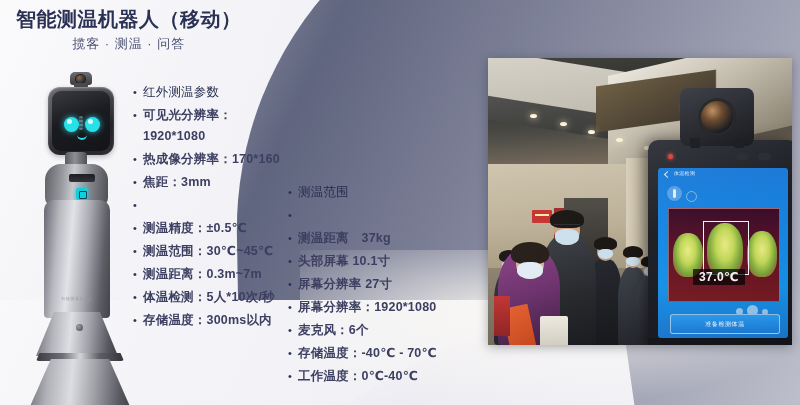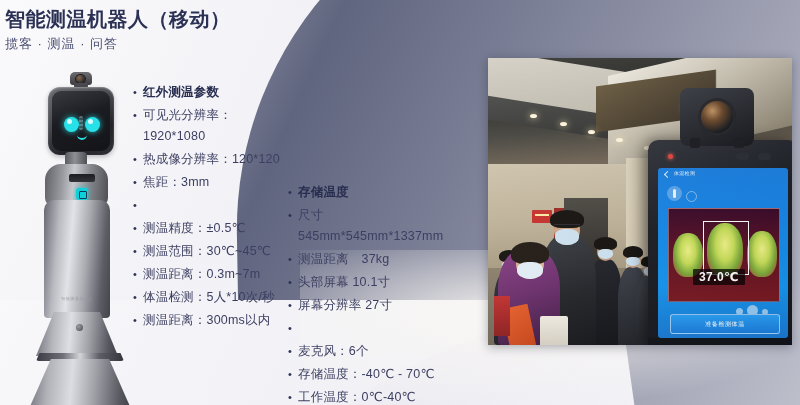--- a/index.html
+++ b/index.html
@@ -37,21 +37,21 @@
     background:linear-gradient(100deg,#f7f7fa 0%, #eceaf0 60%, #e9e8ee 100%);
     border-radius:100% 0 0 0 / 100% 0 0 0;
     transform:rotate(-8deg);
   }
   .light-wedge-2{
     position:absolute;left:0px;top:300px;width:520px;height:180px;
     background:#f3f3f7;
   }
 
   
-  .header{position:absolute;left:5px;top:4px;z-index:6;}
+  .header{position:absolute;left:16px;top:4px;z-index:6;text-align:center;}
   .title{
     font-size:20px;font-weight:700;color:#2b3154;letter-spacing:.5px;
     line-height:30px;white-space:nowrap;
   }
   .subtitle{
     font-size:13px;color:#4a4f72;line-height:20px;letter-spacing:1px;white-space:nowrap;
   }
 
   
   .robot{position:absolute;left:22px;top:72px;width:118px;height:330px;z-index:5;}
@@ -147,23 +147,23 @@
   .specs{position:absolute;z-index:6;}
   .col-a{left:133px;top:82px;width:190px;}
   .col-b{left:288px;top:182px;width:210px;}
   .spec-item{
     display:flex;align-items:flex-start;margin-bottom:2px;
   }
   .bullet{
     width:10px;flex:0 0 10px;color:#2b3154;font-size:11px;line-height:21px;text-align:left;
   }
   .spec-text{
-    color:#3c3f61;font-size:12.5px;line-height:21px;white-space:pre-line;letter-spacing:.2px;
-  }
-  .spec-item.head .spec-text{font-weight:700;color:#272d4f;font-size:12.5px;}
+    color:#3c3f61;font-size:12.5px;line-height:21px;white-space:pre-line;letter-spacing:.2px;font-weight:bold;
+  }
+  .spec-item.head .spec-text{font-weight:400;color:#272d4f;font-size:12.5px;}
 
   
   .photo{
     position:absolute;left:488px;top:58px;width:304px;height:287px;z-index:7;
     overflow:hidden;background:#1b1c22;
     box-shadow:0 2px 10px rgba(20,22,40,.35);
   }
   .ph-ceiling{
     position:absolute;left:0;top:0;width:100%;height:118px;
     background:linear-gradient(175deg,#3a3a36 0%,#2a2a27 30%,#45443e 55%,#6c6153 75%,#8d7f68 100%);
@@ -350,21 +350,21 @@
         <span class="bullet">•</span>
         <span class="spec-text">红外测温参数</span>
       </div>
       <div class="spec-item">
         <span class="bullet">•</span>
         <span class="spec-text">可见光分辨率：
 1920*1080</span>
       </div>
       <div class="spec-item">
         <span class="bullet">•</span>
-        <span class="spec-text">热成像分辨率：120*120</span>
+        <span class="spec-text">热成像分辨率：170*160</span>
       </div>
       <div class="spec-item">
         <span class="bullet">•</span>
         <span class="spec-text">焦距：3mm</span>
       </div>
       <div class="spec-item">
         <span class="bullet">•</span>
       </div>
       <div class="spec-item">
         <span class="bullet">•</span>
@@ -377,48 +377,47 @@
       <div class="spec-item">
         <span class="bullet">•</span>
         <span class="spec-text">测温距离：0.3m~7m</span>
       </div>
       <div class="spec-item">
         <span class="bullet">•</span>
         <span class="spec-text">体温检测：5人*10次/秒</span>
       </div>
       <div class="spec-item">
         <span class="bullet">•</span>
-        <span class="spec-text">测温距离：300ms以内</span>
+        <span class="spec-text">存储温度：300ms以内</span>
       </div>
     </div>
 
   <div class="specs col-b" id="colB">
       <div class="spec-item head">
         <span class="bullet">•</span>
-        <span class="spec-text">存储温度</span>
-      </div>
-      <div class="spec-item">
-        <span class="bullet">•</span>
-        <span class="spec-text">尺寸
-545mm*545mm*1337mm</span>
+        <span class="spec-text">测温范围</span>
+      </div>
+      <div class="spec-item">
+        <span class="bullet">•</span>
       </div>
       <div class="spec-item">
         <span class="bullet">•</span>
         <span class="spec-text">测温距离　37kg</span>
       </div>
       <div class="spec-item">
         <span class="bullet">•</span>
         <span class="spec-text">头部屏幕 10.1寸</span>
       </div>
       <div class="spec-item">
         <span class="bullet">•</span>
         <span class="spec-text">屏幕分辨率 27寸</span>
       </div>
       <div class="spec-item">
         <span class="bullet">•</span>
+        <span class="spec-text">屏幕分辨率：1920*1080</span>
       </div>
       <div class="spec-item">
         <span class="bullet">•</span>
         <span class="spec-text">麦克风：6个</span>
       </div>
       <div class="spec-item">
         <span class="bullet">•</span>
         <span class="spec-text">存储温度：-40℃ - 70℃</span>
       </div>
       <div class="spec-item">

